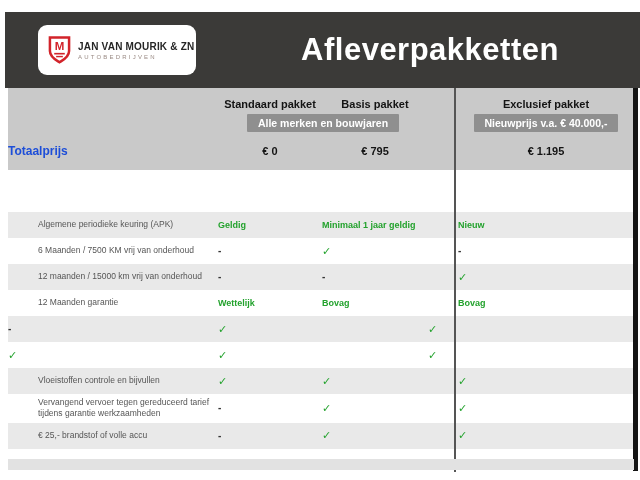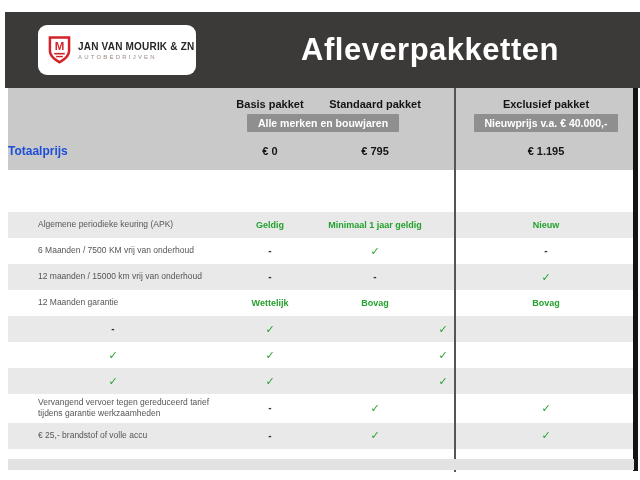--- a/index.html
+++ b/index.html
@@ -39,21 +39,21 @@
   .total-row{margin-top:12px;}
   .total-label{font-size:12px;font-weight:bold;color:#1d4ed8;}
   .total-val{font-size:11px;font-weight:bold;color:#141414;text-align:center;}
   .total-val:nth-of-type(4){grid-column:5;}
 
   
   .rows-wrap{position:absolute;top:212px;left:8px;width:626px;}
   .frow{min-height:26px;}
   .frow.shade{background:var(--row_shade);}
   .flabel{padding:3px 4px 3px 30px;font-size:8.5px;color:var(--label_gray);line-height:1.35;}
-  .fcell{text-align:center;font-size:9px;}
+  .fcell{text-align:left;font-size:9px;}
   .fcell.green-text{color:var(--green);font-weight:bold;}
   .fcell.check{color:var(--green);font-size:11px;}
   .fcell.dash{color:#333;font-size:10px;font-weight:bold;line-height:1;}
   .fspacer{height:1px;}
 
   
   .v-divider{position:absolute;left:454px;top:88px;width:2px;height:384px;background:var(--divider);}
   .right-edge{position:absolute;left:633px;top:88px;width:5px;height:383px;background:var(--edge_dark);}
   .bottom-strip{position:absolute;top:459px;left:8px;width:626px;height:11px;background:var(--bottom_strip);}
 </style>
@@ -74,22 +74,22 @@
         <div class="brand">JAN VAN MOURIK &amp; ZN</div>
         <div class="tagline">AUTOBEDRIJVEN</div>
       </div>
     </div>
     <div class="page-title">Afleverpakketten</div>
   </div>
 
   <div class="pkg-block">
     <div class="tgrid">
       <div></div>
+      <div class="pkg-name">Standaard pakket</div>
       <div class="pkg-name">Basis pakket</div>
-      <div class="pkg-name">Standaard pakket</div>
       <div></div>
       <div class="pkg-name">Exclusief pakket</div>
     </div>
     <div class="tgrid badge-row">
       <div></div>
       <div class="badge span2">Alle merken en bouwjaren</div>
       <div class="badge col3">Nieuwprijs v.a. € 40.000,-</div>
     </div>
     <div class="tgrid total-row">
       <div class="total-label">Totaalprijs</div>
@@ -135,20 +135,21 @@
         <div class="fspacer"></div>
         <div class="fcell check">✓</div>
       </div>
       <div class="frow tgrid">
         <div class="fcell check">✓</div>
         <div class="fcell check">✓</div>
         <div class="fspacer"></div>
         <div class="fcell check">✓</div>
       </div>
       <div class="frow tgrid shade">
+        <div class="flabel">Vloeistoffen controle en bijvullen</div>
         <div class="fcell check">✓</div>
         <div class="fcell check">✓</div>
         <div class="fspacer"></div>
         <div class="fcell check">✓</div>
       </div>
       <div class="frow tgrid">
         <div class="flabel">Vervangend vervoer tegen gereduceerd tarief tijdens garantie werkzaamheden</div>
         <div class="fcell dash">-</div>
         <div class="fcell check">✓</div>
         <div class="fspacer"></div>

